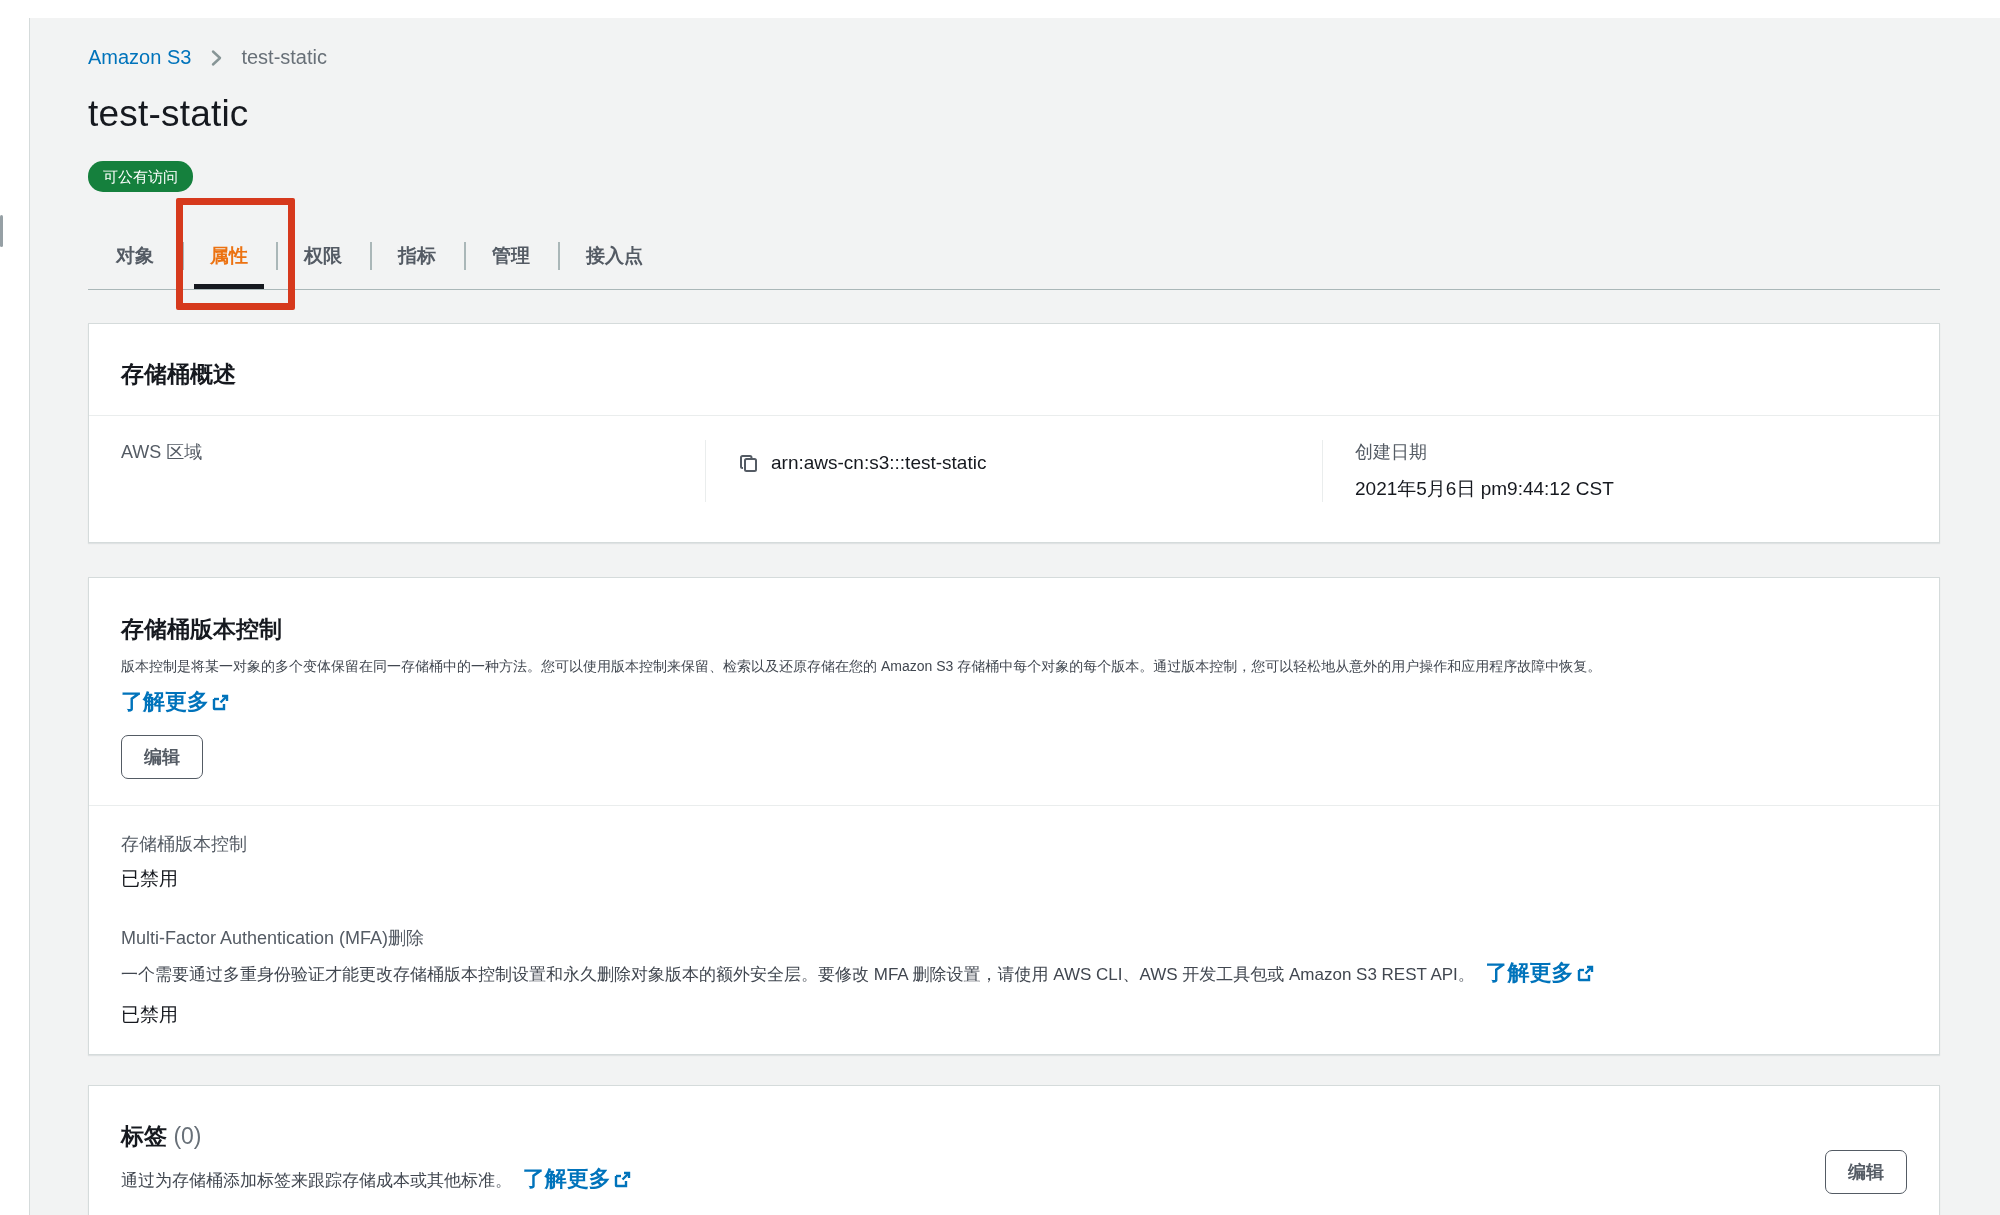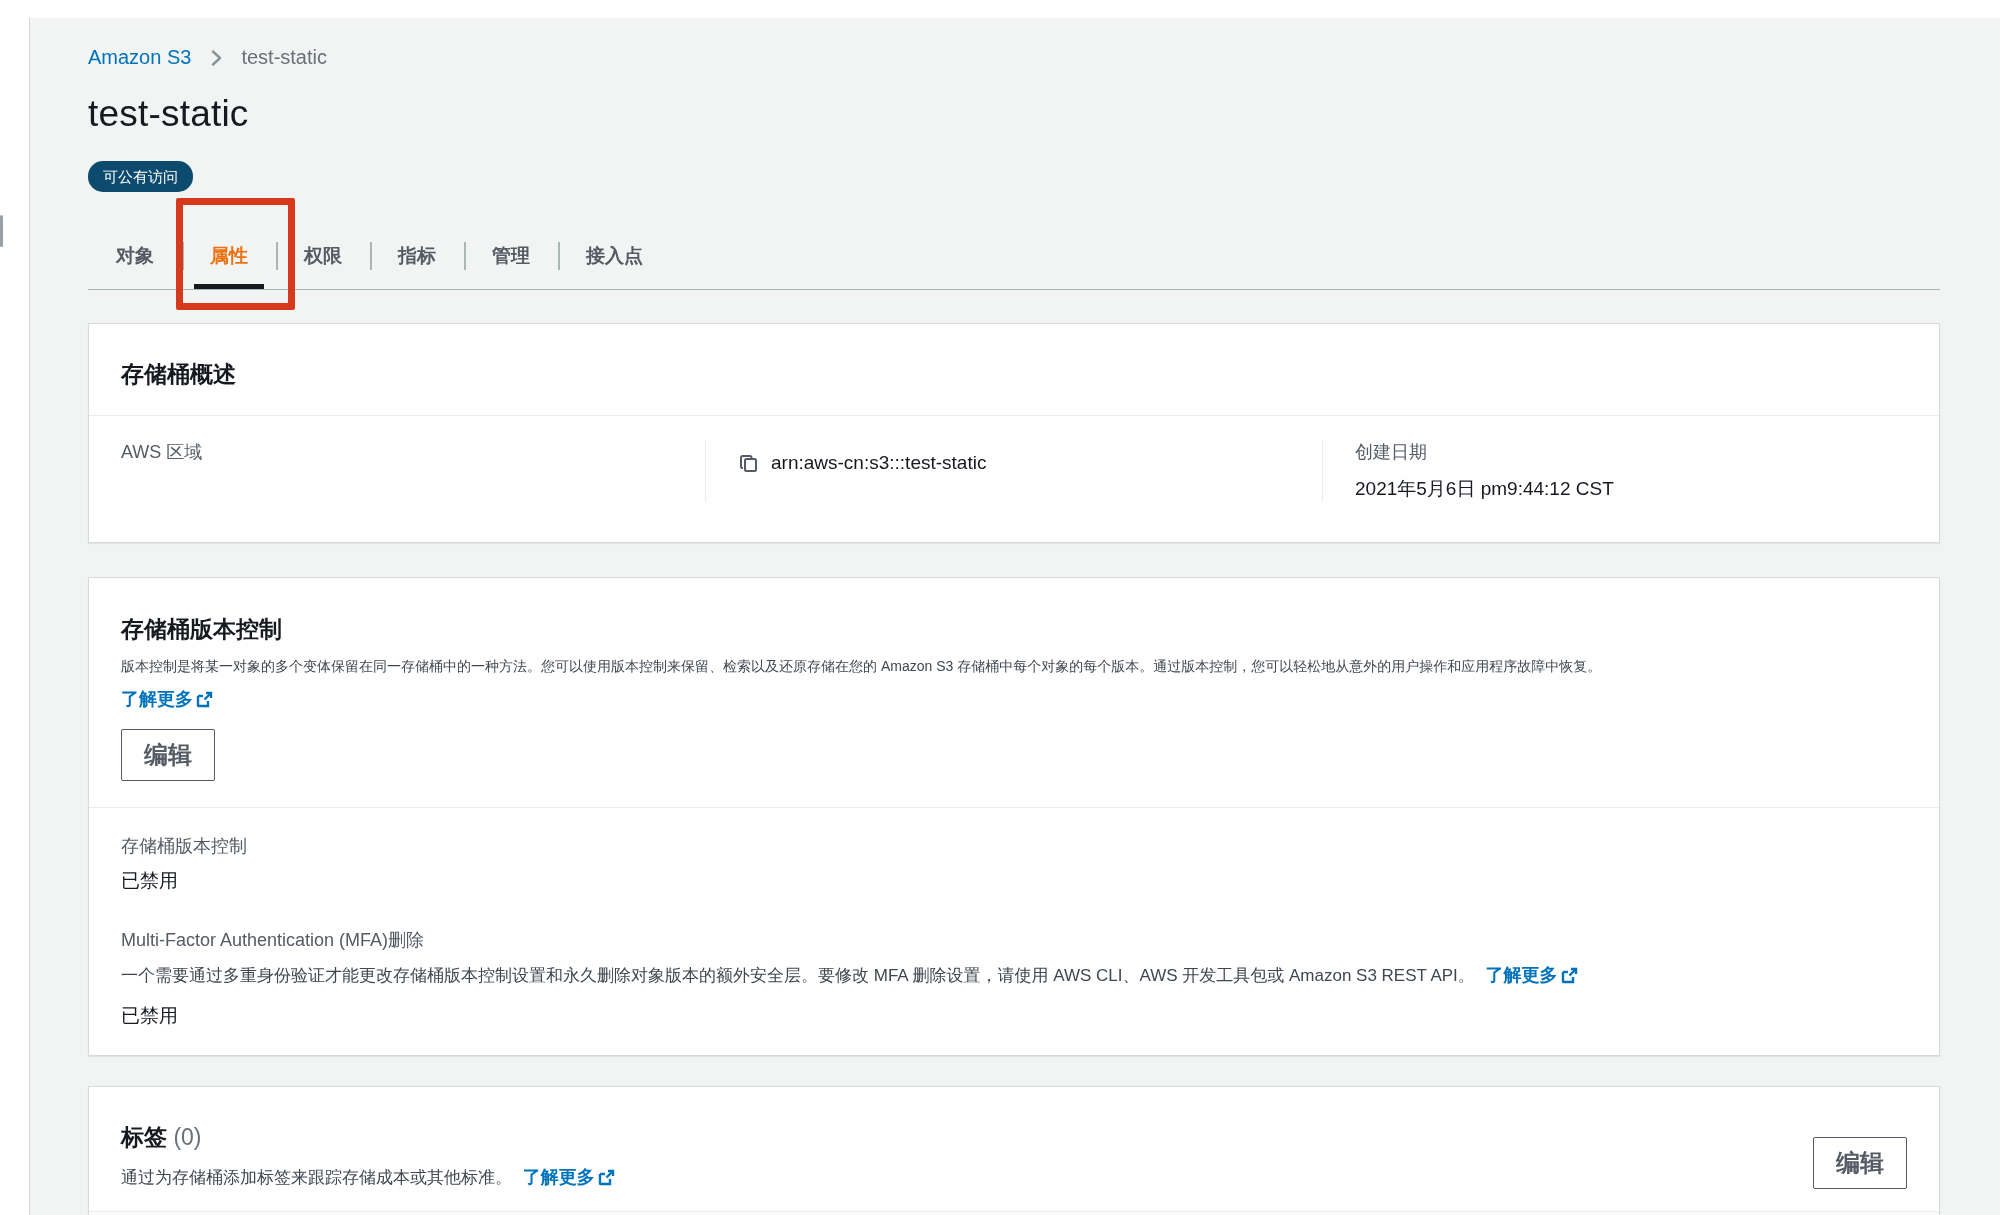--- a/index.html
+++ b/index.html
@@ -18,21 +18,21 @@
 
   
   .breadcrumb { display:flex; align-items:center; padding-top:28px; font-size:20px; }
   .breadcrumb a { color:#0073bb; text-decoration:none; cursor:pointer; }
   .crumb-sep { display:inline-flex; margin:0 14px; }
   .crumb-current { color:#687078; }
 
   
   .page-title { margin-top:24px; font-size:37px; font-weight:500; letter-spacing:.2px; color:#16191f; }
   .badge {
-    display:inline-block; margin-top:26px; background:#0c4a6e; color:#ffffff;
+    display:inline-block; margin-top:26px; background:#15803d; color:#ffffff;
     font-size:15px; line-height:1; padding:8px 15px; border-radius:15px; font-weight:500;
   }
 
   
   .tabs { display:flex; margin-top:30px; height:68px; align-items:center; border-bottom:1px solid #aab7b8; position:relative;text-align:center; }
   .tab { position:relative; height:100%; display:flex; align-items:center; padding:0 28px; font-size:19px; font-weight:700; color:#545b64; cursor:pointer; }
   .tab + .tab::before { content:""; position:absolute; left:0; top:20px; width:2px; height:28px; background:#aab7b8; }
   .tab.active { color:#ec7211; }
   .tab.active::after { content:""; position:absolute; left:12px; right:12px; bottom:0; height:5px; background:#16191f; }
 
@@ -52,25 +52,25 @@
   .overview-body { display:flex; padding:24px 0 40px 0; }
   .overview-col { flex:1 1 0; padding:0 32px; }
   .overview-col + .overview-col { border-left:1px solid #eaeded; }
   .field-label { font-size:18px; color:#545b64; }
   .field-value { margin-top:12px; font-size:19px; color:#16191f; display:flex; align-items:center; }
   .copy-btn { display:inline-flex; margin-right:12px; cursor:pointer; background:none; border:none; padding:0; }
 
   .card-versioning { margin-top:34px; }
   .section-pad { padding:26px 32px; }
   .section-desc { margin-top:8px; font-size:14px; line-height:26px; color:#414750; }
-  .learn-more { display:inline-flex; align-items:center; gap:2px; margin-top:8px; color:#0073bb; font-size:18px; font-weight:700; text-decoration:none; cursor:pointer; }
+  .learn-more { display:inline-flex; align-items:center; gap:2px; margin-top:8px; color:#0073bb; font-size:22px; font-weight:700; text-decoration:none; cursor:pointer; }
   .learn-more.inline { margin:0 0 0 6px; vertical-align:baseline; }
   .btn {
-    display:inline-block; margin-top:18px; padding:9px 22px; font-size:24px; font-weight:700;
-    color:#545b64; background:#ffffff; border:1px solid #545b64; border-radius:2px; cursor:pointer;
+    display:inline-block; margin-top:18px; padding:9px 22px; font-size:18px; font-weight:700;
+    color:#545b64; background:#ffffff; border:1px solid #545b64; border-radius:7px; cursor:pointer;
   }
   .divider { border-top:1px solid #eaeded; }
   .status-label { font-size:18px; color:#545b64; }
   .status-value { margin-top:10px; font-size:19px; color:#16191f; }
   .mfa-block { margin-top:34px; }
   .mfa-desc { margin-top:10px; font-size:17px; line-height:26px; color:#414750; }
   .mfa-value { margin-top:14px; font-size:19px; color:#16191f; }
 
   .card-tags { margin-top:30px; }
   .tags-header { display:flex; justify-content:space-between; align-items:flex-end; padding:25px 32px 22px 32px; }

